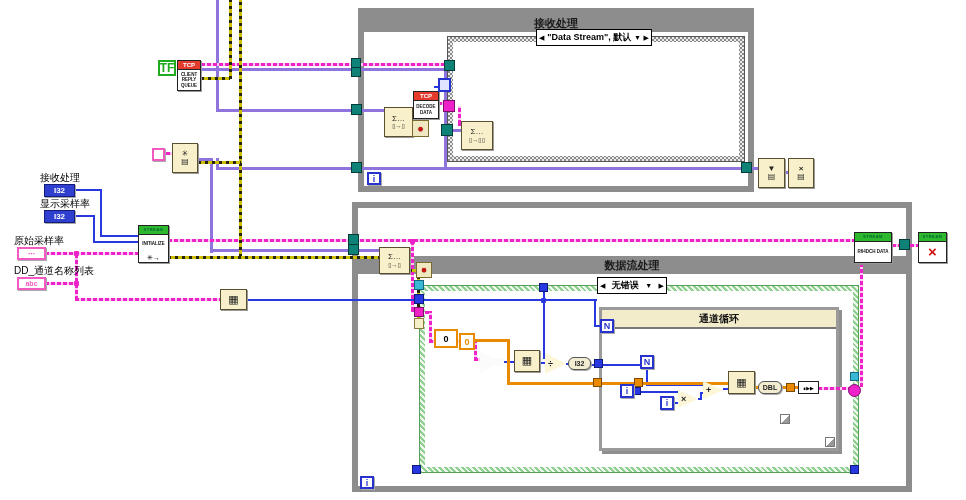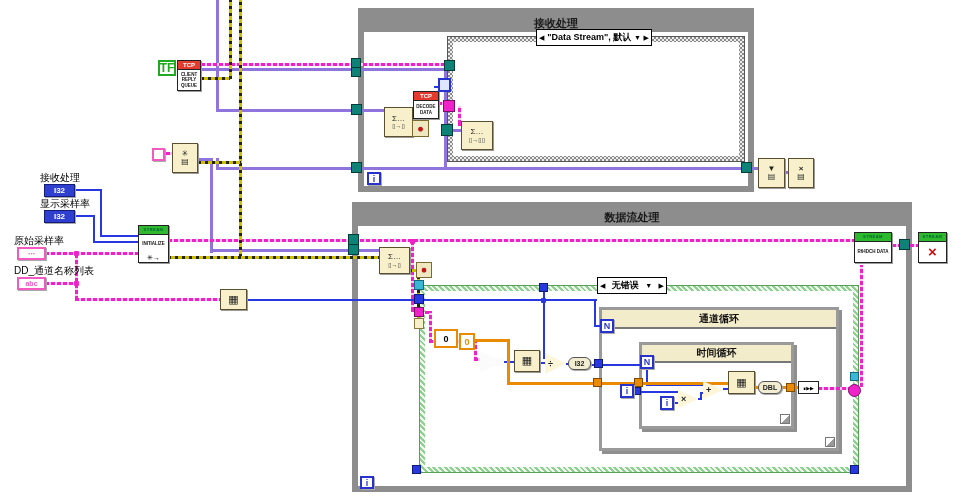--- a/index.html
+++ b/index.html
@@ -85,36 +85,33 @@
 </style>
 </head>
 <body>
 
 <div class="canvas">
 
   <div class="abs whl z1" style="left:358px;top:8px;width:396px;height:184px;">
     <div class="whlband" style="height:18px;">接收处理</div>
   </div>
   <div class="abs whl z1" style="left:352px;top:202px;width:560px;height:290px;">
-    <div class="whlband" style="height:18px;">数据流处理</div>
+    <div class="whlband" style="height:18px;margin-top:48px;">数据流处理</div>
   </div>
 
   <div class="abs chk z1" style="left:447px;top:36px;width:298px;height:126px;">
     <div class="chk-inner"></div>
   </div>
 
   <div class="abs grncase z1" style="left:419px;top:285px;width:440px;height:188px;">
     <div class="grn-inner"></div>
   </div>
 
   <div class="abs forloop z1" style="left:599px;top:307px;width:240px;height:144px;">
     <div class="forhdr" style="height:17px;">通道循环</div>
-  </div>
-  <div class="abs forloop z1" style="left:639px;top:342px;width:155px;height:87px;">
-    <div class="forhdr" style="height:16px;">时间循环</div>
   </div>
   <div class="abs grip z3" style="left:780px;top:414px;width:10px;height:10px;"></div>
   <div class="abs grip z3" style="left:825px;top:437px;width:10px;height:10px;"></div>
 
   <div class="abs wp z2" style="left:216px;top:0;width:3px;height:111px"></div>
   <div class="abs wp z2" style="left:216px;top:109px;width:172px;height:3px"></div>
   <div class="abs wp z2" style="left:201px;top:68px;width:246px;height:3px"></div>
   <div class="abs wp z2" style="left:444px;top:71px;width:3px;height:99px"></div>
   <div class="abs wp z2" style="left:453px;top:129px;width:10px;height:3px"></div>
   <div class="abs wp z2" style="left:198px;top:158px;width:15px;height:3px"></div>

